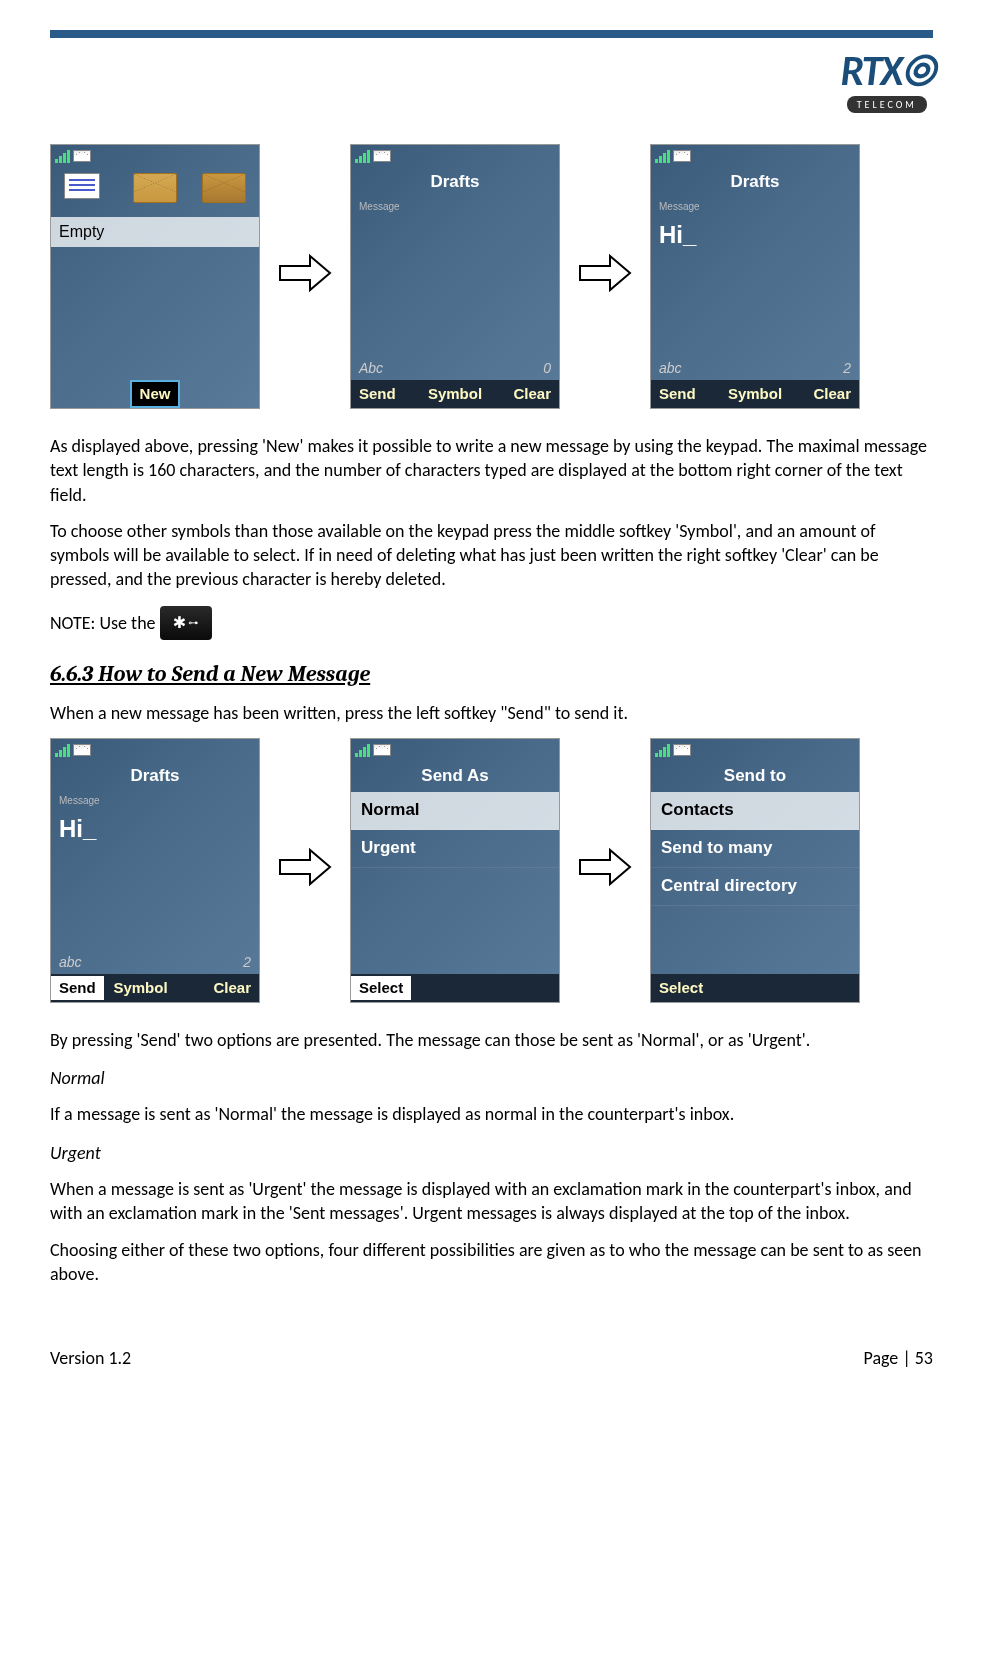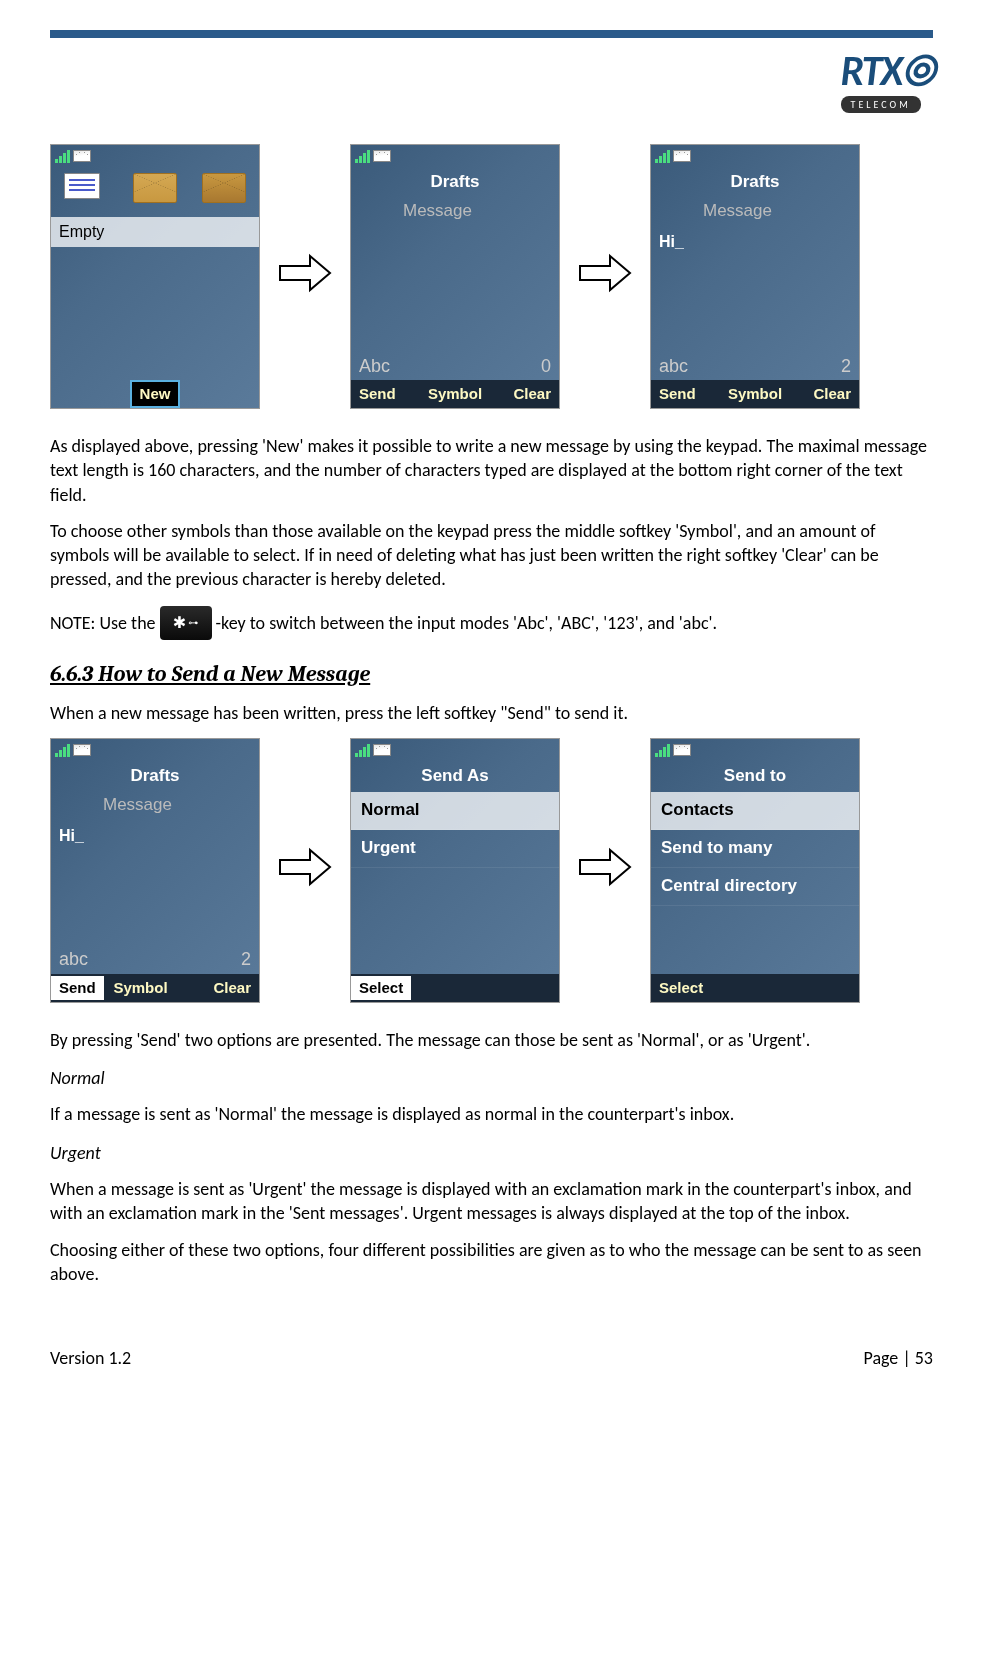--- a/index.html
+++ b/index.html
@@ -15,21 +15,21 @@
     .header-bar {
       border-top: 8px solid #2a5a8a;
       margin-bottom: 5px;
     }
     .header-logo {
       text-align: right;
       margin-bottom: 20px;
     }
     .logo-box {
       display: inline-block;
-      text-align: left;
+      text-align: center;
     }
     .logo-text {
       font-size: 42px;
       font-weight: 900;
       font-style: italic;
       color: #1a4d7a;
       letter-spacing: -2px;
     }
     .logo-x {
       color: #1a4d7a;
@@ -105,34 +105,33 @@
       background-position: left top, right top;
       background-repeat: no-repeat;
     }
     .screen-title {
       text-align: center;
       font-size: 17px;
       font-weight: bold;
       padding: 4px 0;
     }
     .screen-subtitle {
-      font-size: 17px;
+      font-size: 10px;
       color: #bbb;
       padding: 2px 8px;
-      margin-left: 44px;
     }
     .screen-body {
       flex: 1;
       padding: 4px 8px;
     }
     .input-area {
       height: 150px;
     }
     .input-text {
-      font-size: 16px;
+      font-size: 24px;
       font-weight: bold;
       color: #fff;
     }
     .icon-row {
       display: flex;
       justify-content: space-around;
       padding: 6px 0;
     }
     .big-icon {
       width: 44px;
@@ -175,22 +174,23 @@
     .empty-row {
       background: rgba(255,255,255,0.75);
       color: #000;
       font-size: 16px;
       padding: 4px 8px;
     }
     .info-row {
       display: flex;
       justify-content: space-between;
       padding: 2px 8px;
-      font-size: 18px;
+      font-size: 14px;
       color: #ccc;
+      font-style: italic;
     }
     .softkey-bar {
       display: flex;
       background: #1a2838;
       font-size: 15px;
       font-weight: bold;
       height: 28px;
       align-items: center;
     }
     .softkey {
@@ -379,21 +379,20 @@
   </div>
 
 </div>
 
 <p>As displayed above, pressing 'New' makes it possible to write a new message by using the keypad. The maximal message text length is 160 characters, and the number of characters typed are displayed at the bottom right corner of the text field.</p>
 <p>To choose other symbols than those available on the keypad press the middle softkey 'Symbol', and an amount of symbols will be available to select.  If in need of deleting what has just been written the right softkey 'Clear' can be pressed, and the previous character is hereby deleted.</p>
 
 <div class="note-line">
   <span>NOTE: Use the </span>
   <span class="key-icon">✱ <span style="font-size:10px">⊶</span></span>
-  <span>-key to switch between the input modes 'Abc', 'ABC', '123', and 'abc'.</span>
 </div>
 
 <h2>6.6.3 How to Send a New Message</h2>
 <p>When a new message has been written, press the left softkey "Send" to send it.</p>
 
 <div class="screens-row">
 
   <div class="phone-screen">
     <div class="status-bar">
       <span class="signal-icon">

